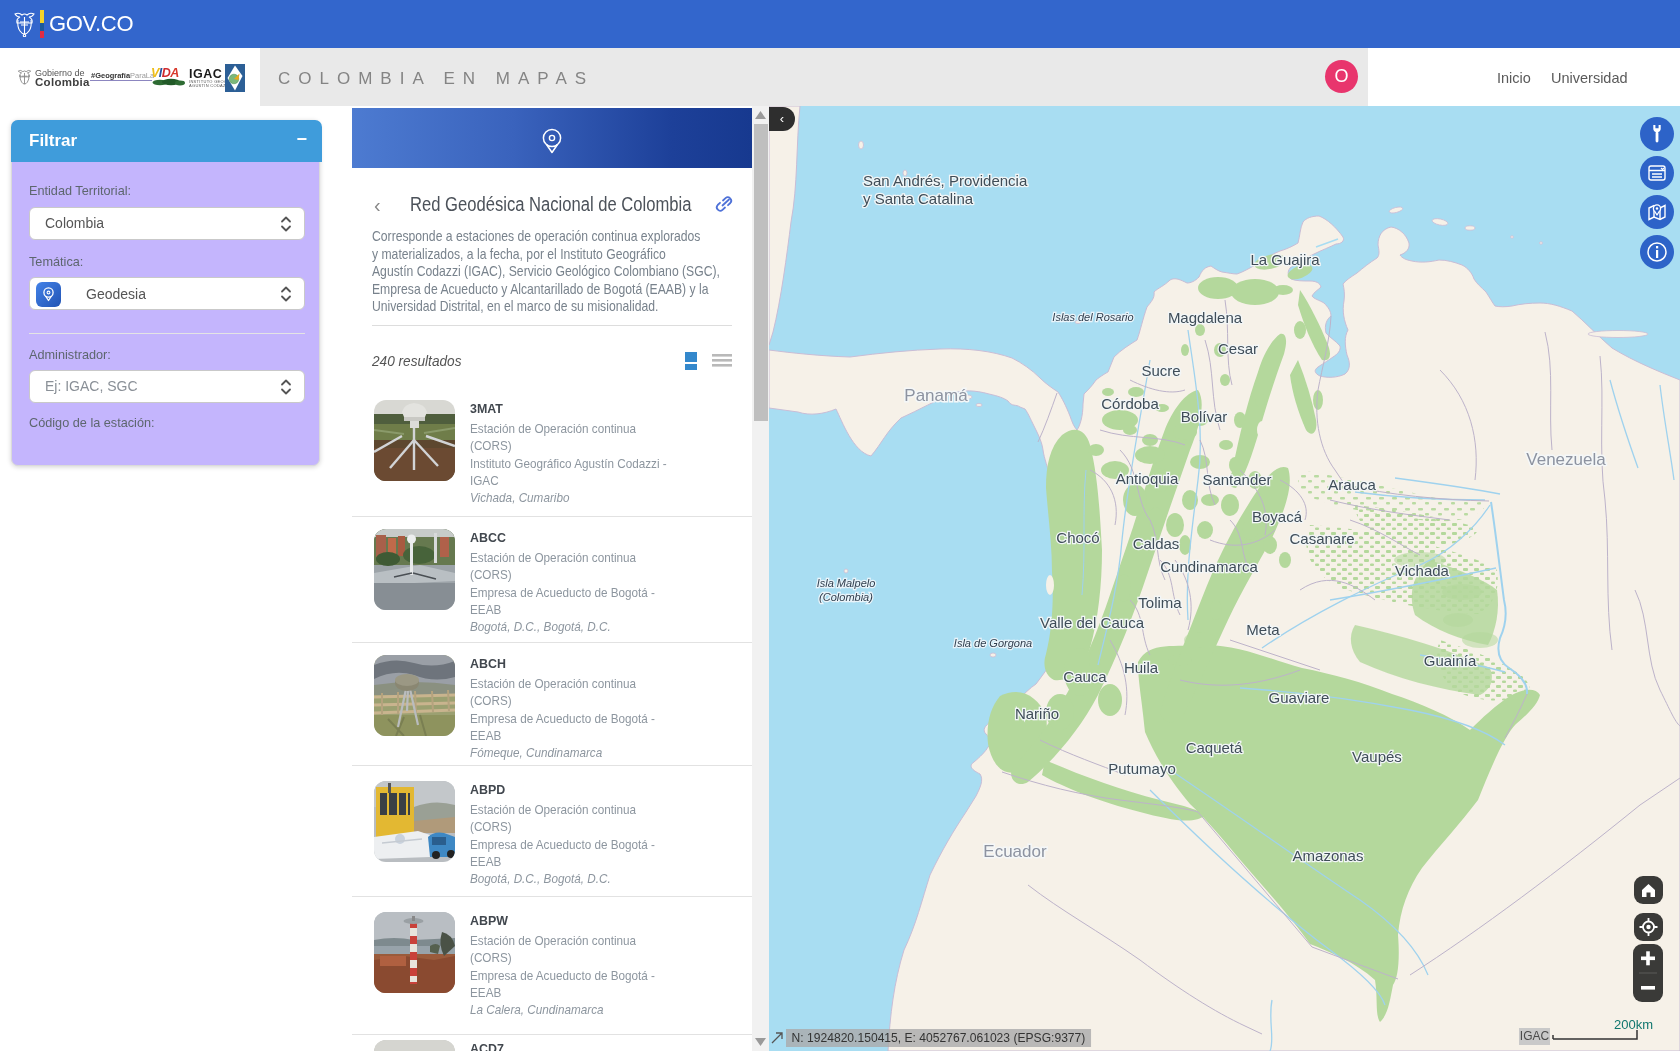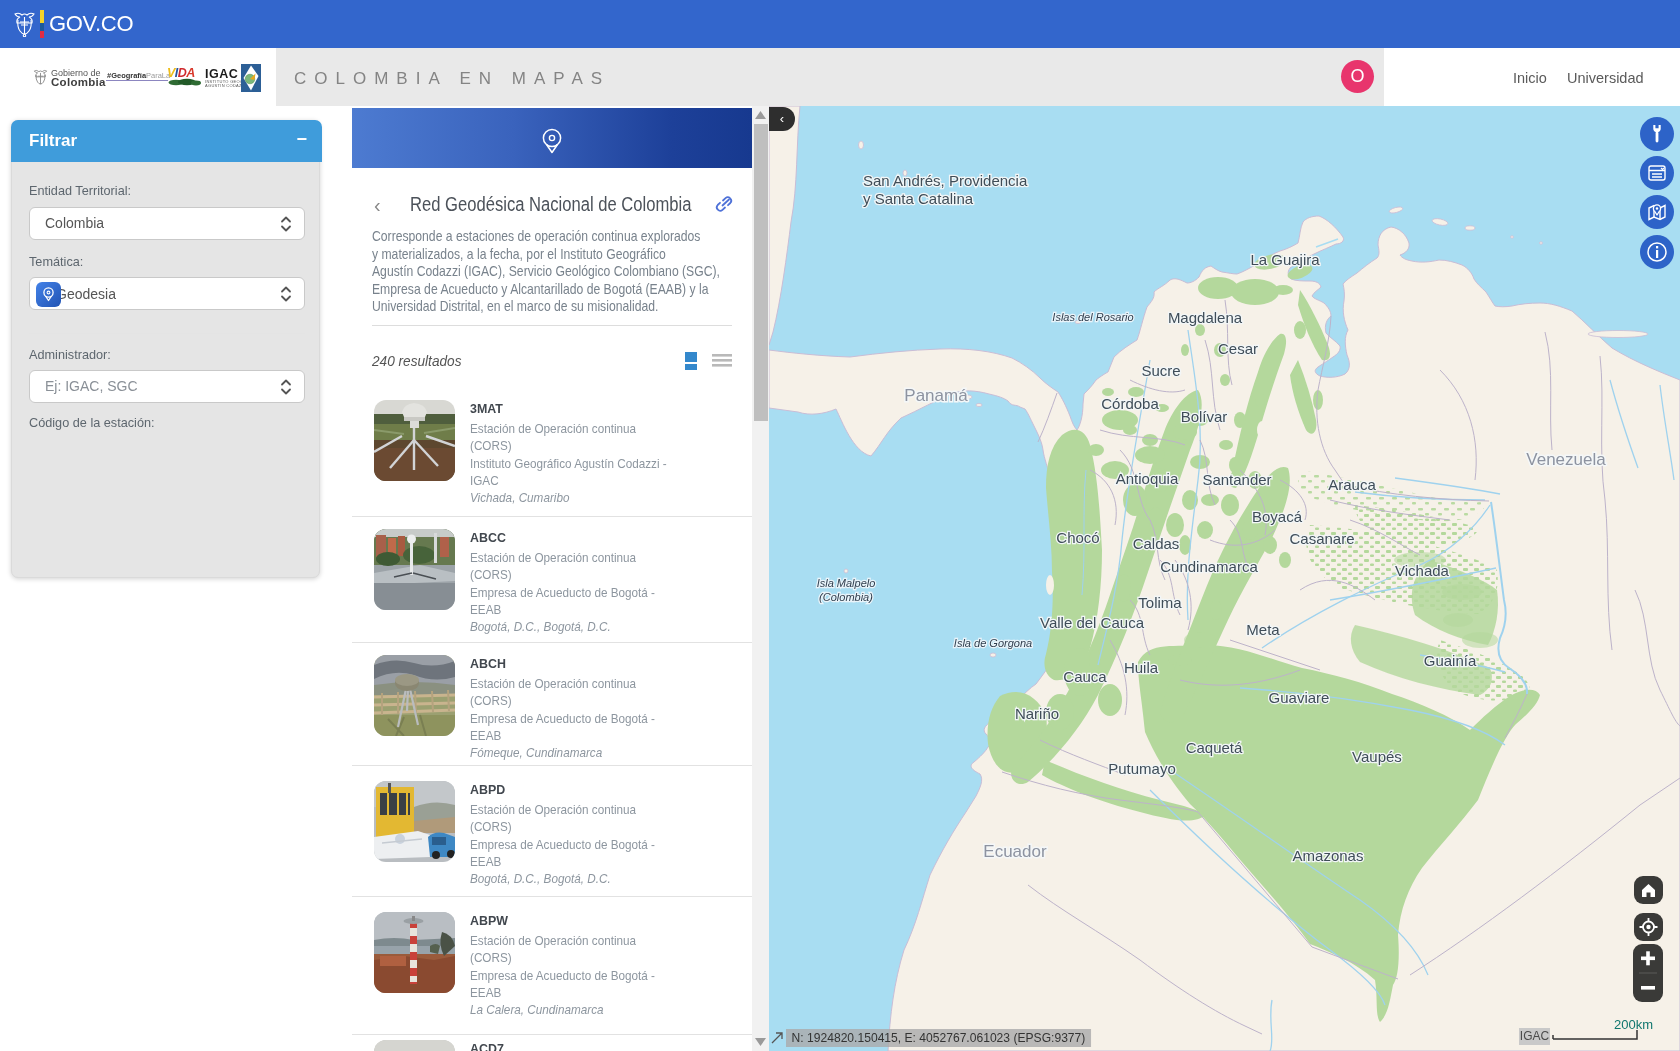--- a/index.html
+++ b/index.html
@@ -3,30 +3,30 @@
 <meta charset="utf-8">
 <title>Colombia en Mapas</title>
 <style>
 *{margin:0;padding:0;box-sizing:border-box}
 html,body{width:1680px;height:1051px;overflow:hidden;background:#fff;font-family:"Liberation Sans",sans-serif}
 .abs{position:absolute}
 #topbar{position:absolute;left:0;top:0;width:1680px;height:48px;background:#3366cc}
 #govco{position:absolute;left:49px;top:11px;color:#fff;font-size:22px;letter-spacing:-.3px;font-weight:500}
 #flagbar{position:absolute;left:40px;top:10px;width:4px;height:28px}
 #flagbar div{width:4px}
-#header{position:absolute;left:16px;top:48px;width:1368px;height:58px;background:#e9e9e9}
+#header{position:absolute;left:0;top:48px;width:1368px;height:58px;background:#e9e9e9}
 #hdrleft{position:absolute;left:0;top:0;width:260px;height:58px;background:#fff}
 #cem{position:absolute;left:278px;top:21px;font-size:17px;letter-spacing:8px;color:#848484}
 #navlinks{position:absolute;left:1497px;top:22px;font-size:14.5px;color:#5a5a5a}
 #navlinks span.p{position:absolute;left:54px;top:0;width:90px}
 #avatar{position:absolute;right:10px;top:12px;width:33px;height:33px;border-radius:50%;background:#e8356d;color:#fff;font-size:18px;text-align:center;line-height:33px}
 
 #goblogo{position:absolute;left:14px;top:11px;color:#4d4d4d}
 
-#fpanel{position:absolute;left:11px;top:120px;width:309px;height:458px;background:#e5e5e5;border:1px solid #dadada;border-radius:7px;box-shadow:0 1px 5px rgba(0,0,0,.18)}
+#fpanel{position:absolute;left:11px;top:120px;width:309px;height:346px;background:#c4b5fd;border:1px solid #dadada;border-radius:7px;box-shadow:0 1px 5px rgba(0,0,0,.18)}
 #fphead{position:absolute;left:-1px;top:-1px;width:311px;height:42px;background:#3f9cdb;border-radius:7px 7px 0 0;color:#fff}
 #fphead .t{position:absolute;left:18px;top:11px;font-size:17px;font-weight:bold}
 #fphead .m{position:absolute;right:15px;top:9px;font-size:18px;font-weight:bold}
 .flabel{position:absolute;left:17px;font-size:13.5px;color:#5d666e;transform:scaleX(.94);transform-origin:0 0;white-space:nowrap}
 .finput{position:absolute;left:17px;width:276px;height:33px;background:#fff;border:1px solid #c9c9c9;border-radius:6px;font-size:14px;color:#555;line-height:31px;padding-left:15px}
 .chev{position:absolute;right:12px;top:7px;width:12px;height:18px}
 .fdivider{position:absolute;left:17px;width:276px;height:1px;background:#e4e4e4}
 .ph{color:#8a9097;}
 
 #rpanel{position:absolute;left:352px;top:106px;width:400px;height:945px;background:#fff}
@@ -589,21 +589,21 @@
   <div class="flabel" style="top:62px">Entidad Territorial:</div>
   <div class="finput" style="top:86px">Colombia
     <svg class="chev" viewBox="0 0 12 18">
         <g fill="none" stroke="#555" stroke-width="1.8" stroke-linecap="round" stroke-linejoin="round">
           <path d="M2,6.5 L6,2.5 L10,6.5"></path>
           <path d="M2,11.5 L6,15.5 L10,11.5"></path>
         </g>
       </svg>
   </div>
   <div class="flabel" style="top:133px">Temática:</div>
-  <div class="finput" style="top:156px;padding-left:26px;line-height:33px">Geodesia
+  <div class="finput" style="top:156px;padding-left:56px;line-height:33px">Geodesia
     <svg class="abs" style="left:6px;top:4px" width="25" height="25" viewBox="0 0 25 25">
       <defs>
           <linearGradient id="gic" x1="0" y1="0" x2="1" y2="1">
             <stop offset="0" stop-color="#4382e8"></stop>
             <stop offset="1" stop-color="#2254b4"></stop>
           </linearGradient>
         </defs>
       <rect width="25" height="25" rx="6" fill="url(#gic)"></rect>
       <circle cx="12.5" cy="10.5" r="4.6" fill="none" stroke="#fff" stroke-width="1.3"></circle>
       <circle cx="12.5" cy="10.5" r="1.4" fill="none" stroke="#fff" stroke-width="1.1"></circle>

